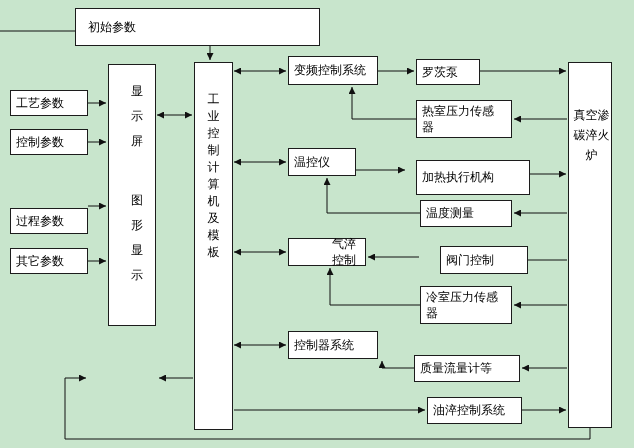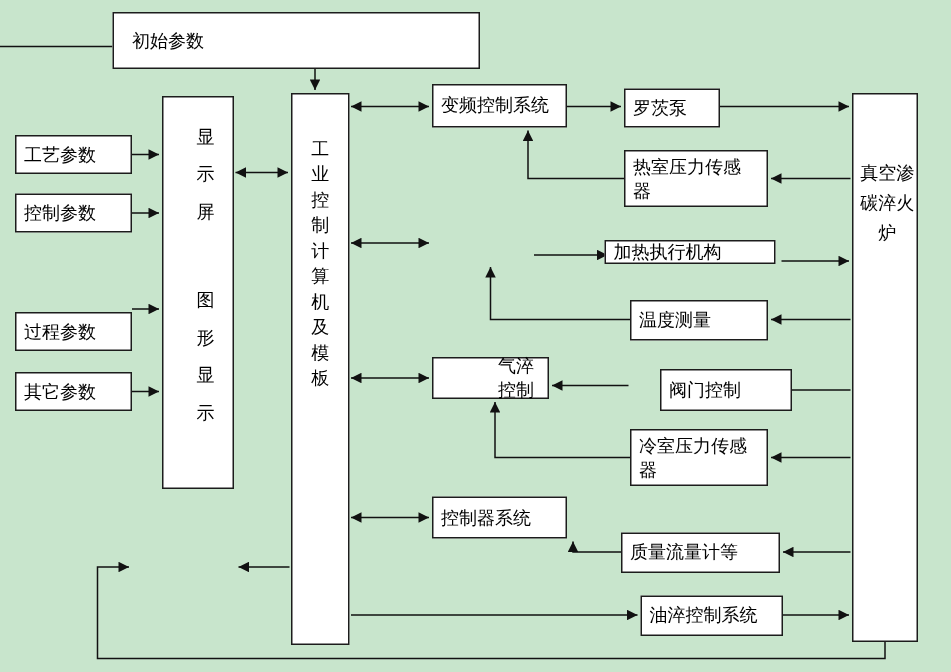--- a/index.html
+++ b/index.html
@@ -130,21 +130,24 @@
     <span>变频控制系统</span>
   </div>
   <div class="box" style="left:416px; top:59px; width:64px; height:26px;">
     <span>罗茨泵</span>
   </div>
   <div class="box twoline" style="left:416px; top:100px; width:96px; height:38px;">
     <span>热室压力传感
 器</span>
   </div>
 
-  <div class="box" style="left:403px; top:160px; width:114px; height:16px;">
+  <div class="box" style="left:288px; top:148px; width:68px; height:28px;">
+    <span>温控仪</span>
+  </div>
+  <div class="box" style="left:416px; top:160px; width:114px; height:35px;">
     <span>加热执行机构</span>
   </div>
   <div class="box" style="left:420px; top:200px; width:92px; height:27px;">
     <span>温度测量</span>
   </div>
 
   <div class="box" style="left:288px; top:238px; width:78px; height:28px;padding-left:43px;">
     <span>气淬控制</span>
   </div>
   <div class="box" style="left:420px; top:246px; width:88px; height:28px;margin-left:20px;">

